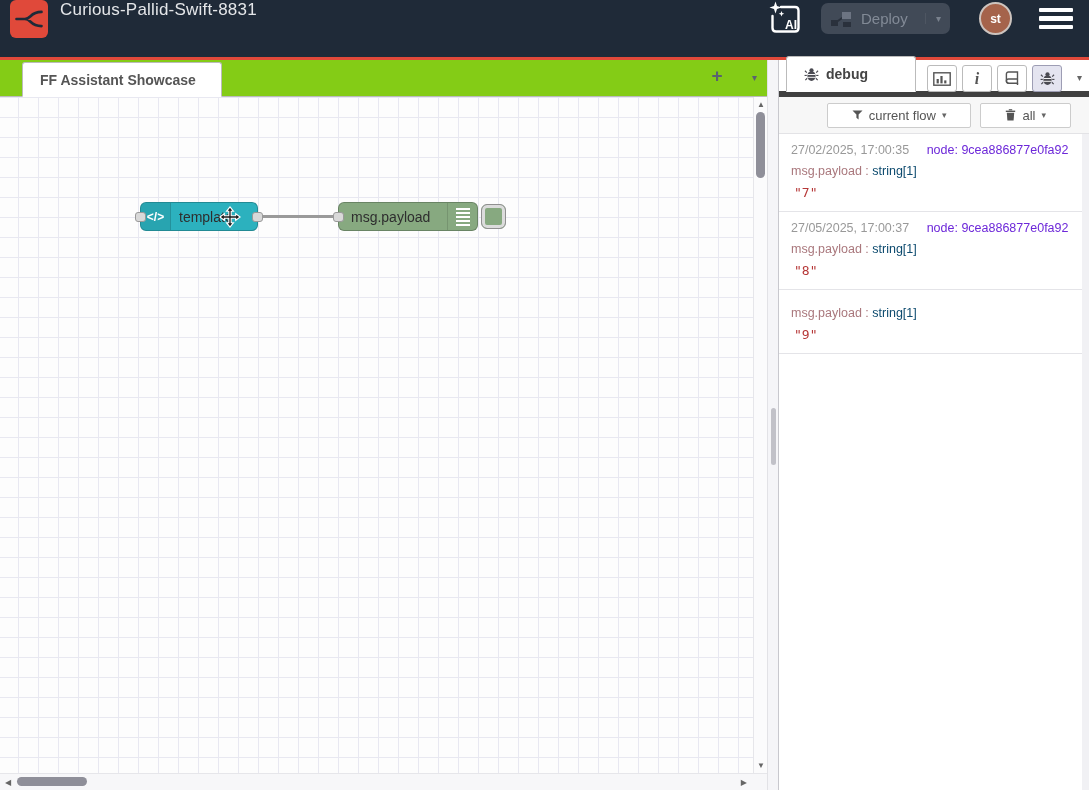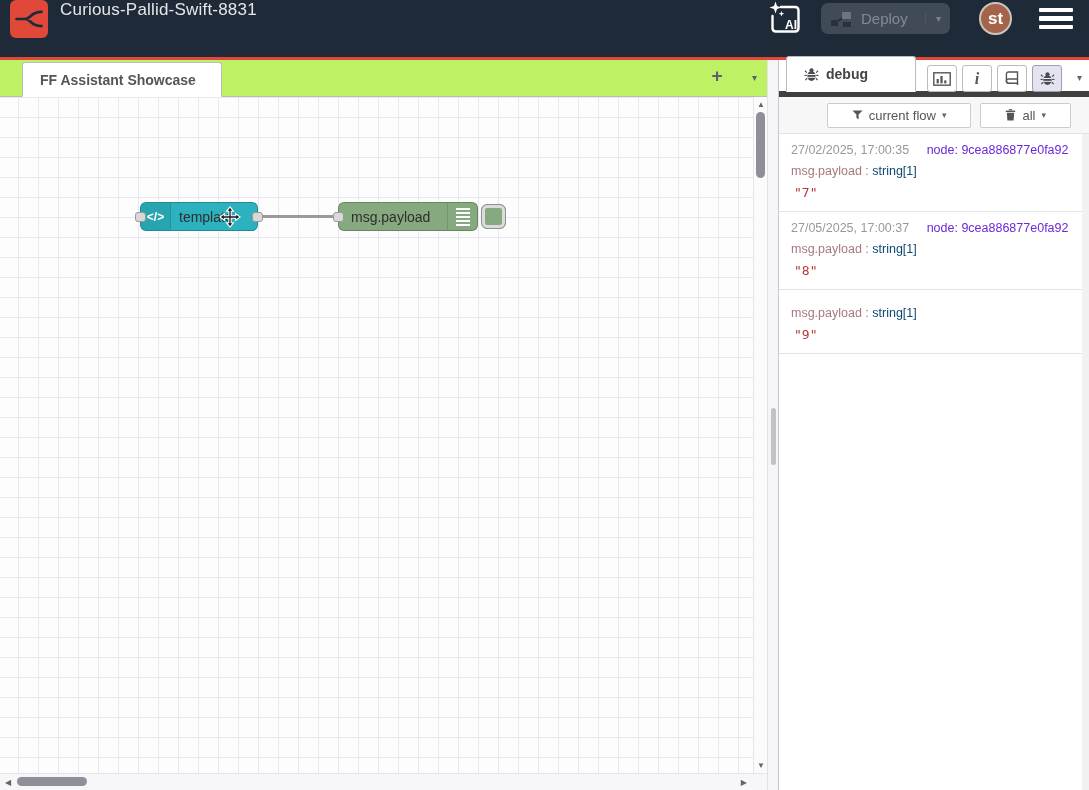--- a/index.html
+++ b/index.html
@@ -15,28 +15,28 @@
   .header-title { color:#e4e6e9; font-size:17px; margin-left:12px; letter-spacing:.2px; }
   .header-right { margin-left:auto; display:flex; align-items:center; gap:17px; }
   .ai-btn { position:relative; width:38px; height:38px; }
   .ai-label { position:absolute; right:7px; bottom:6px; color:#fff; font-weight:bold; font-size:12px;margin-left:8px; }
   .deploy-btn { height:31px; width:129px; background:#414a57; border-radius:7px;
                 display:flex; align-items:center; padding:0 9px; gap:9px; margin-right:12px; }
   .deploy-label { color:#828a96; font-size:15px; }
   .deploy-caret { color:#79818d; font-size:10px; margin-left:auto; padding-left:10px;
                   border-left:1px solid rgba(255,255,255,0.07); }
   .avatar { width:33px; height:33px; border-radius:50%; background:#a5634b;
-            border:2px solid #cdc4bf; color:#fff; font-size:17px; font-weight:bold;
+            border:2px solid #cdc4bf; color:#fff; font-size:12px; font-weight:bold;
             display:flex; align-items:center; justify-content:center; margin-right:8px; }
   .burger { display:flex; flex-direction:column; gap:4px; padding:4px 2px; cursor:pointer; }
   .burger span { display:block; width:34px; height:4.5px; background:#fff; border-radius:1px; }
 
   
   .canvas-pane { position:absolute; top:60px; left:0; width:767px; height:730px; }
-  .tabbar { position:relative; height:37px; background:#bef264; border-bottom:1px solid #bbb; }
+  .tabbar { position:relative; height:37px; background:#84cc16; border-bottom:1px solid #bbb; }
   .ws-tab { position:absolute; left:22px; bottom:-1px; height:35px; width:200px;
             background:#fff; border:1px solid #bbb; border-bottom:1px solid #fff;
             border-radius:3px 3px 0 0; display:flex; align-items:center; padding:0 17px;
             font-size:14px; font-weight:600; color:#555; }
   .tab-plus { position:absolute; right:38px; top:5px; font-size:19px; font-weight:bold;
               color:#5a6270; width:24px; text-align:center; cursor:pointer; }
   .tab-caret { position:absolute; right:10px; top:12px; font-size:10px; color:#5a6270; cursor:pointer; }
 
   .canvas { position:absolute; top:37px; left:0; right:0; bottom:0; background-color:#fdfdfd;
             background-image:linear-gradient(to right,#e8e8f1 1px,transparent 1px),

